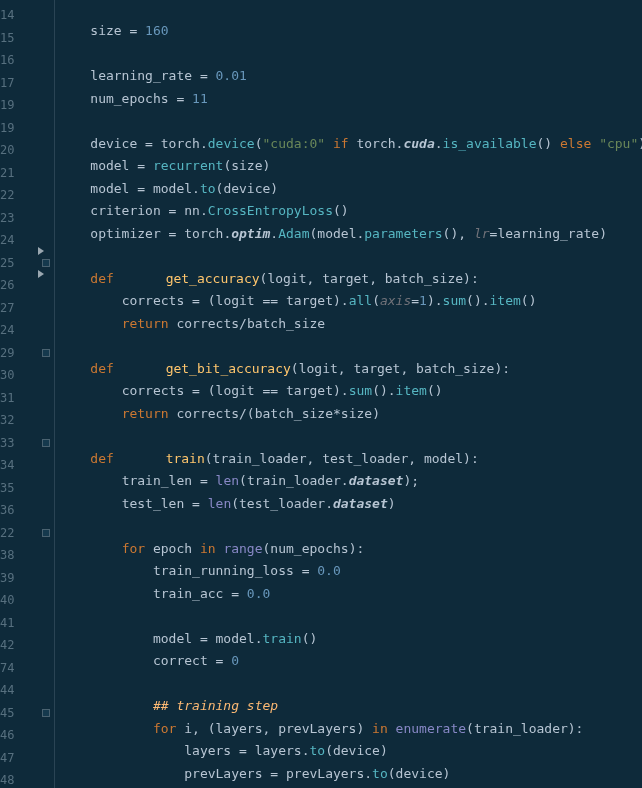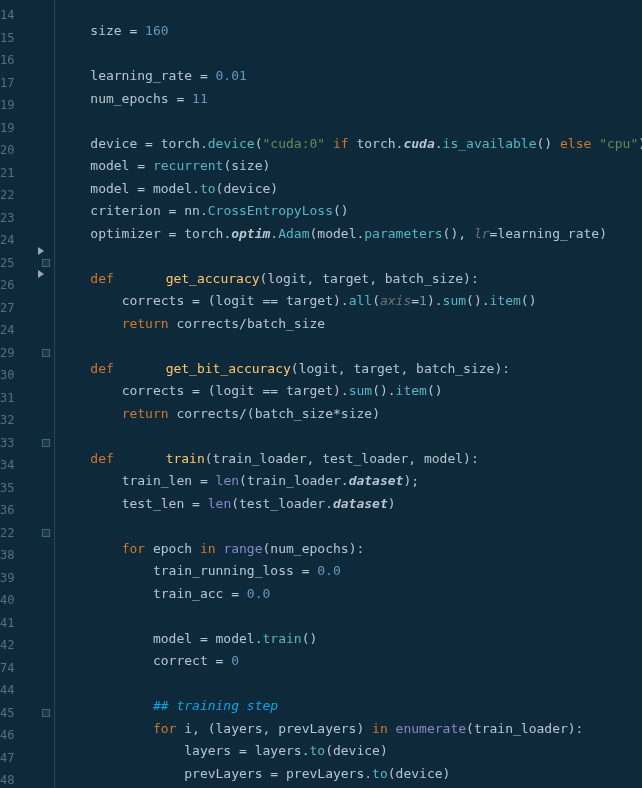--- a/index.html
+++ b/index.html
@@ -83,21 +83,21 @@
   
   .tk-ident   { color: #b7c5d3; }      
   .tk-kw      { color: #cc7832; }      
   .tk-fname   { color: #ffc66d; margin-left: 44px; }      
   .tk-call    { color: #56b6c2; }      
   .tk-itattr  { font-style: italic; color: #b7c5d3; font-weight: bold; } 
   .tk-num     { color: #6897bb; }      
   .tk-str     { color: #6a8759; }      
   .tk-op      { color: #b7c5d3; }
   .tk-punct   { color: #b7c5d3; }
-  .tk-comment { color: #0ea5e9; font-style: italic; }
+  .tk-comment { color: #fdba74; font-style: italic; }
   .tk-param   { color:#72737a; font-style: italic; } 
   .tk-builtin { color:#8888c6; }
 </style>
 </head>
 <body>
 
 <div class="editor">
   <div class="gutter" id="gutter">
       <div class="ln">14</div>
       <div class="ln">15</div>

